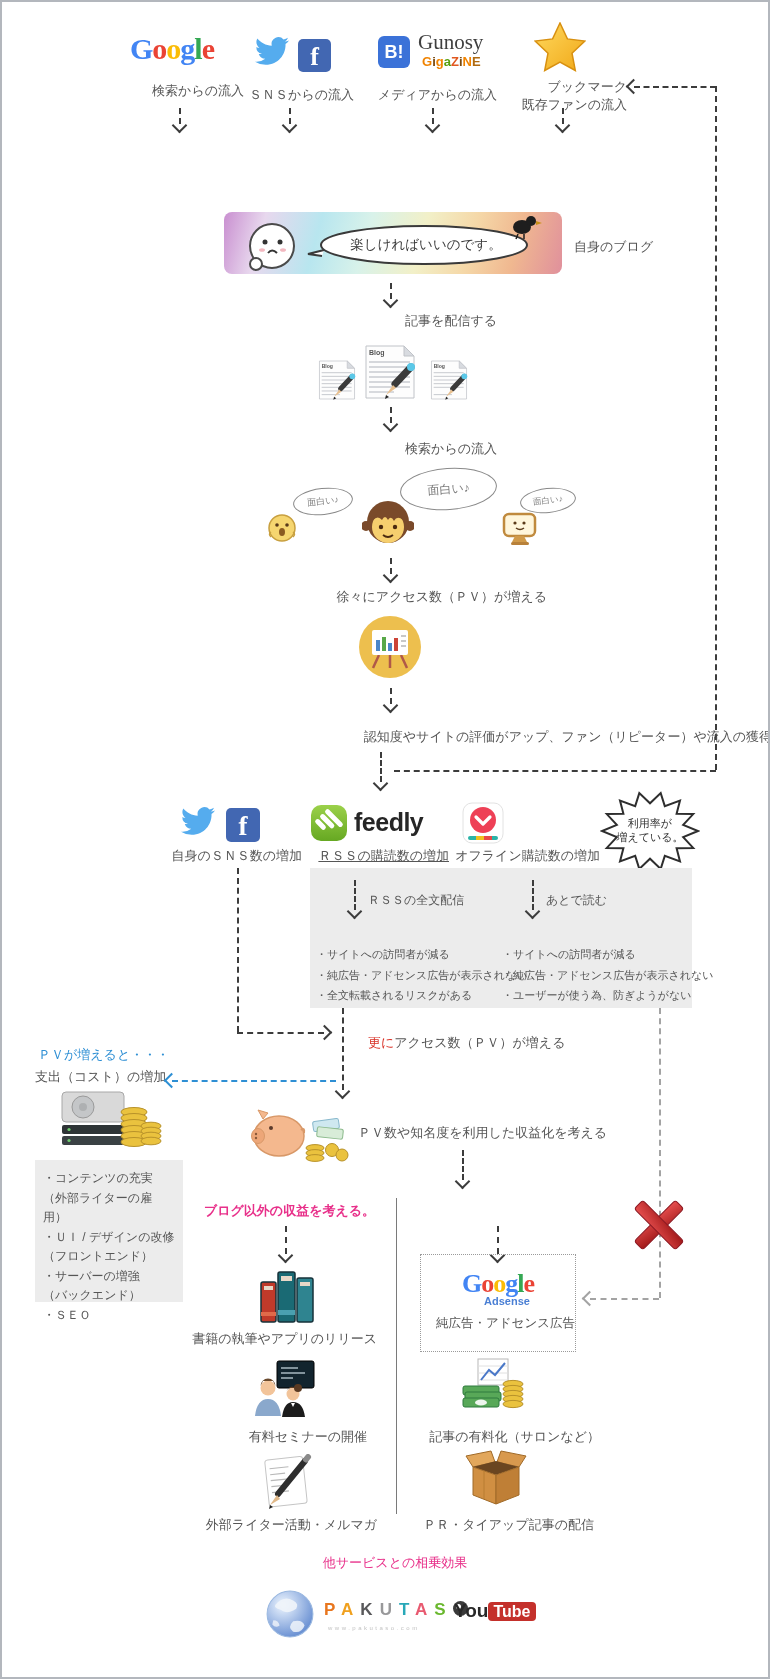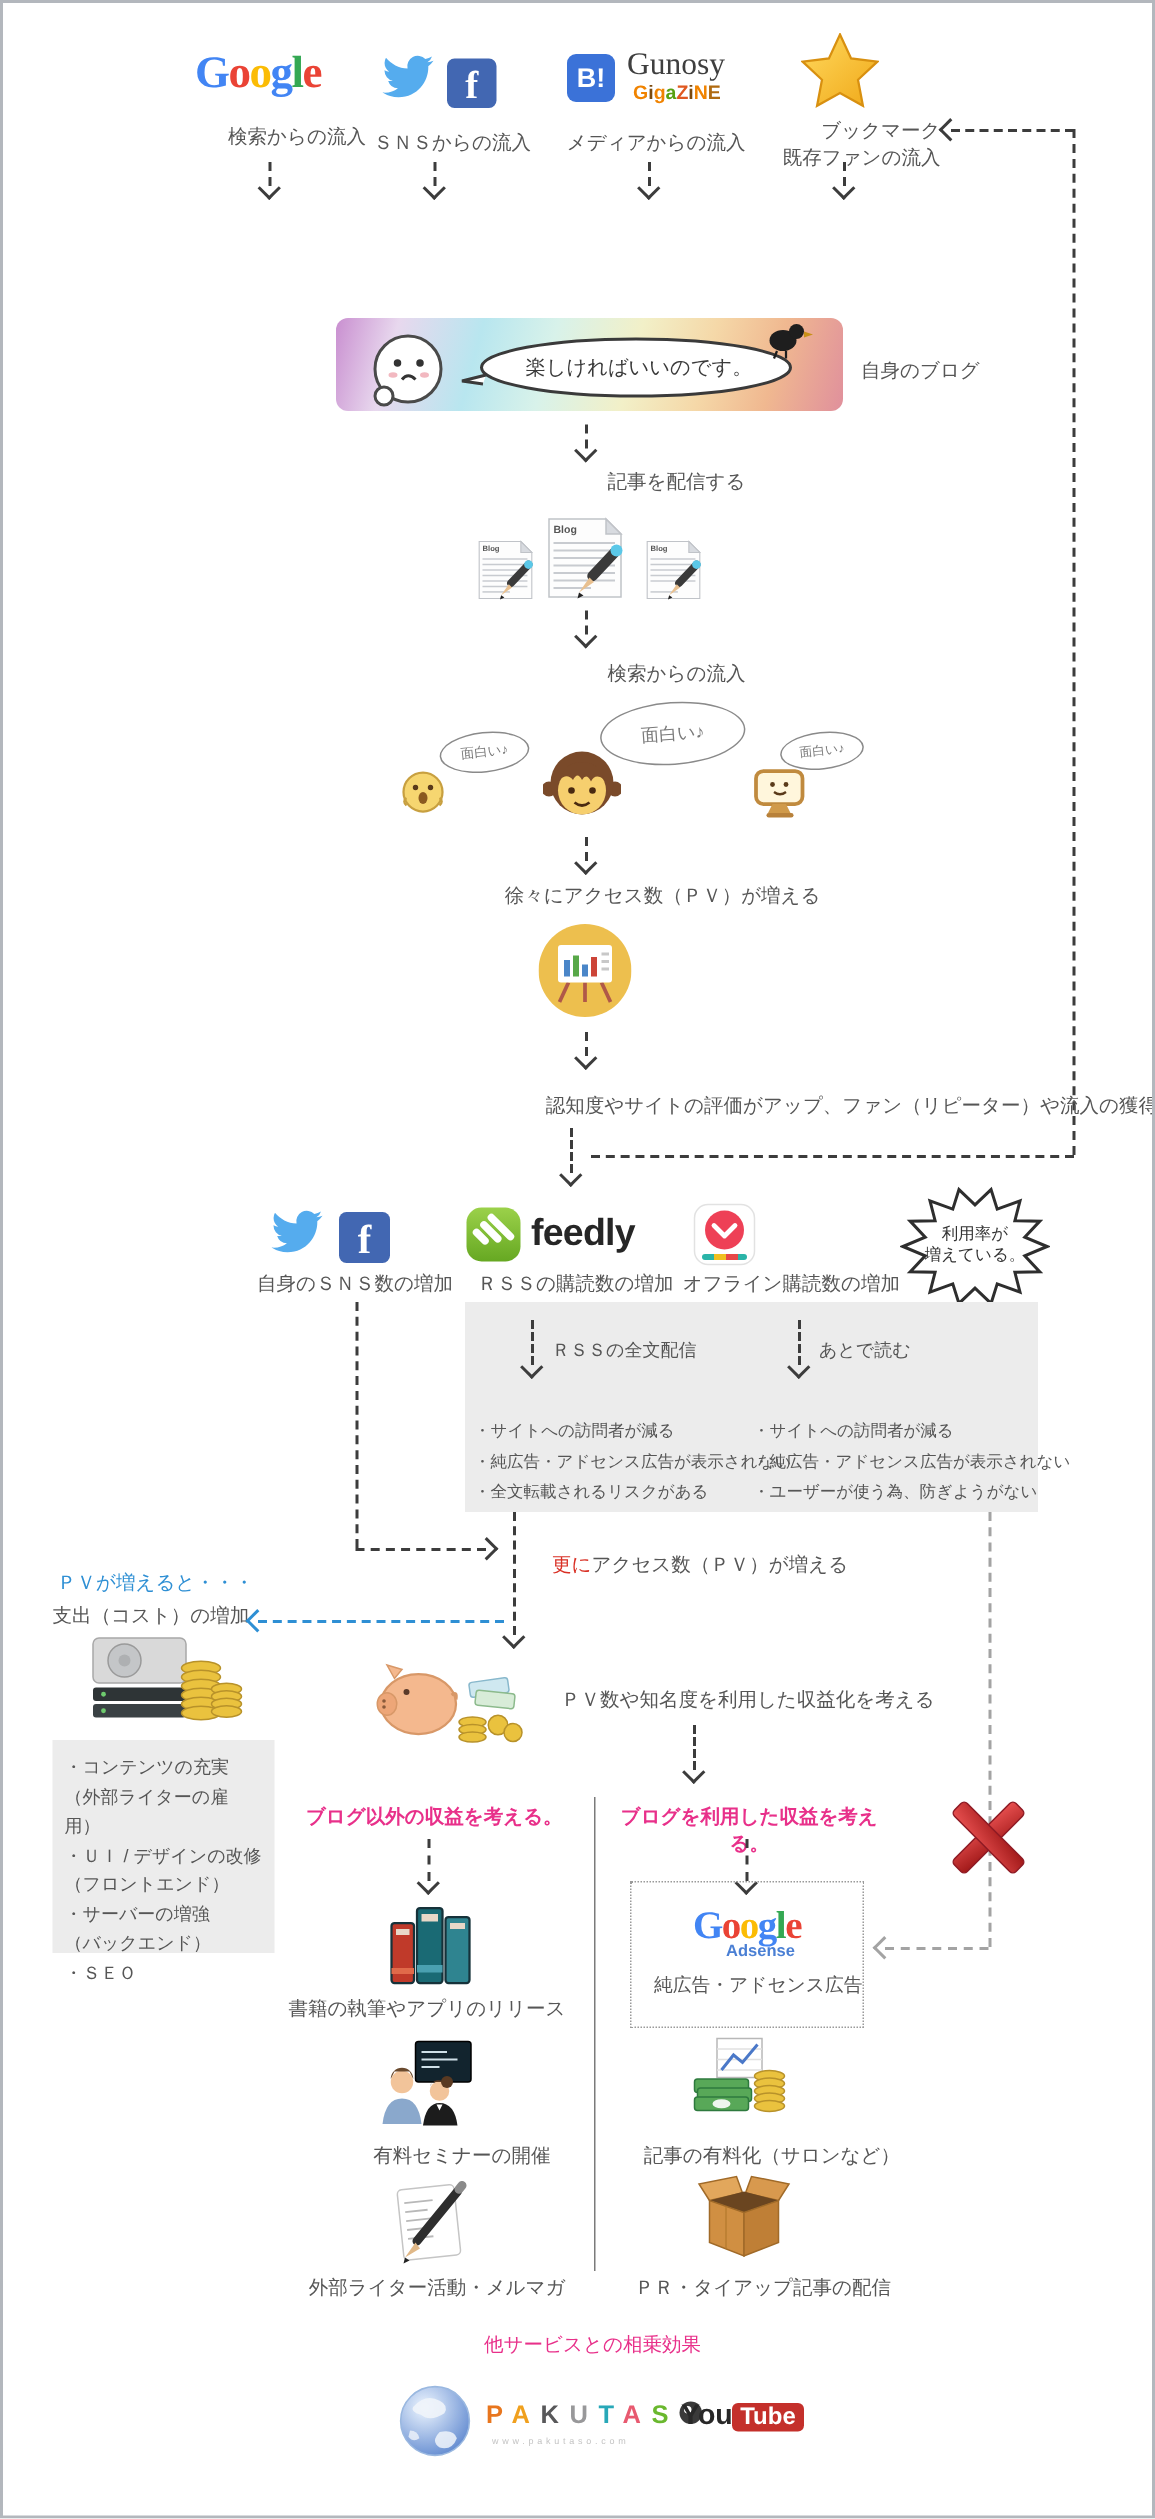--- a/index.html
+++ b/index.html
@@ -259,21 +259,21 @@
   <svg class="a" style="left:460px;top:800px;" width="42" height="42" viewBox="0 0 42 42">
     <rect x="1" y="1" width="40" height="40" rx="9" fill="#fff" stroke="#e2e2e2"></rect>
     <rect x="6" y="34" width="30" height="4" rx="2" fill="#2ab4a8"></rect>
     <rect x="14" y="34" width="8" height="4" fill="#f0c020"></rect>
       <rect x="22" y="34" width="8" height="4" fill="#e84848"></rect>
     <circle cx="21" cy="18" r="13" fill="#ee4056"></circle>
     <path d="M14 15 l7 7 7-7" stroke="#fff" stroke-width="3.2" fill="none" stroke-linecap="round" stroke-linejoin="round"></path>
   </svg>
 
   <div class="a t" style="left:150px;top:845px;width:150px;">自身のＳＮＳ数の増加</div>
-  <div class="a t" style="left:297px;top:845px;width:150px;">ＲＳＳの購読数の増加</div>
+  <div class="a t" style="left:297px;top:845px;width:150px;text-decoration:underline;">ＲＳＳの購読数の増加</div>
   <div class="a t" style="left:438px;top:845px;width:160px;">オフライン購読数の増加</div>
 
   <div class="a" style="left:598px;top:788px;width:100px;height:82px;">
     <svg width="100" height="82" viewBox="0 0 100 80" preserveAspectRatio="none">
       <polygon fill="#fff" stroke="#2e2e2e" stroke-width="2" points="98,40 83.2,46 93.2,56.5 76.6,56.8 80,69.7 64.8,64.3 60.7,77 50,67 39.3,77 35.2,64.3 20,69.7 23.4,56.8 6.8,56.5 16.8,46 2,40 16.8,34 6.8,23.5 23.4,23.2 20,10.3 35.2,15.7 39.3,3 50,13 60.7,3 64.8,15.7 80,10.3 76.6,23.2 93.2,23.5 83.2,34"></polygon>
     </svg>
     <div class="bursttxt" style="top:26px;">
       <div>利用率が</div>
       <div>増えている。</div>
     </div>
@@ -352,37 +352,36 @@
     <circle cx="24" cy="22" r="2" fill="#5a3a2a"></circle>
     <path d="M54 24 q4 -3 3 3" stroke="#d89868" stroke-width="2" fill="none"></path>
     <g fill="#eac23e" stroke="#b8922a">
       <ellipse cx="68" cy="42" rx="9" ry="3.4"></ellipse>
         <ellipse cx="68" cy="47" rx="9" ry="3.4"></ellipse>
         <ellipse cx="68" cy="52" rx="9" ry="3.4"></ellipse>
       <circle cx="85" cy="44" r="6.5"></circle>
         <circle cx="95" cy="49" r="6"></circle>
     </g>
   </svg>
-  <div class="a t nw" style="left:372px;top:1122px;text-align:left;">ＰＶ数や知名度を利用した収益化を考える</div>
+  <div class="a t nw" style="left:356px;top:1122px;text-align:left;">ＰＶ数や知名度を利用した収益化を考える</div>
 
   <div class="a panel costbox" style="left:33px;top:1158px;width:148px;height:142px;box-sizing:border-box;">
     <div>・コンテンツの充実</div>
     <div>（外部ライターの雇用）</div>
     <div>・ＵＩ / デザインの改修</div>
     <div>（フロントエンド）</div>
     <div>・サーバーの増強</div>
     <div>（バックエンド）</div>
     <div>・ＳＥＯ</div>
   </div>
 
   <div class="a dv" style="left:460px;top:1148px;height:30px;"></div>
     <div class="a ch d" style="left:455px;top:1174px;"></div>
 
   <div class="a pinkh" style="left:200px;top:1200px;width:175px;">ブログ以外の収益を考える。</div>
-  <div class="a pinkh" style="left:405px;top:1200px;width:185px;">ブログを利用した収益を考える。</div>
   <div class="a" style="left:394px;top:1196px;width:0;height:316px;border-left:1.5px solid #7a7a7a;"></div>
 
   <svg class="a" style="left:630px;top:1196px;" width="54" height="54" viewBox="0 0 54 54">
     <defs>
         <linearGradient id="gx" x1="0" y1="0" x2="1" y2="1">
           <stop offset="0" stop-color="#e85050"></stop>
           <stop offset="1" stop-color="#a01818"></stop>
         </linearGradient>
       </defs>
     <g fill="url(#gx)" stroke="#8e1a24" stroke-width="1">

